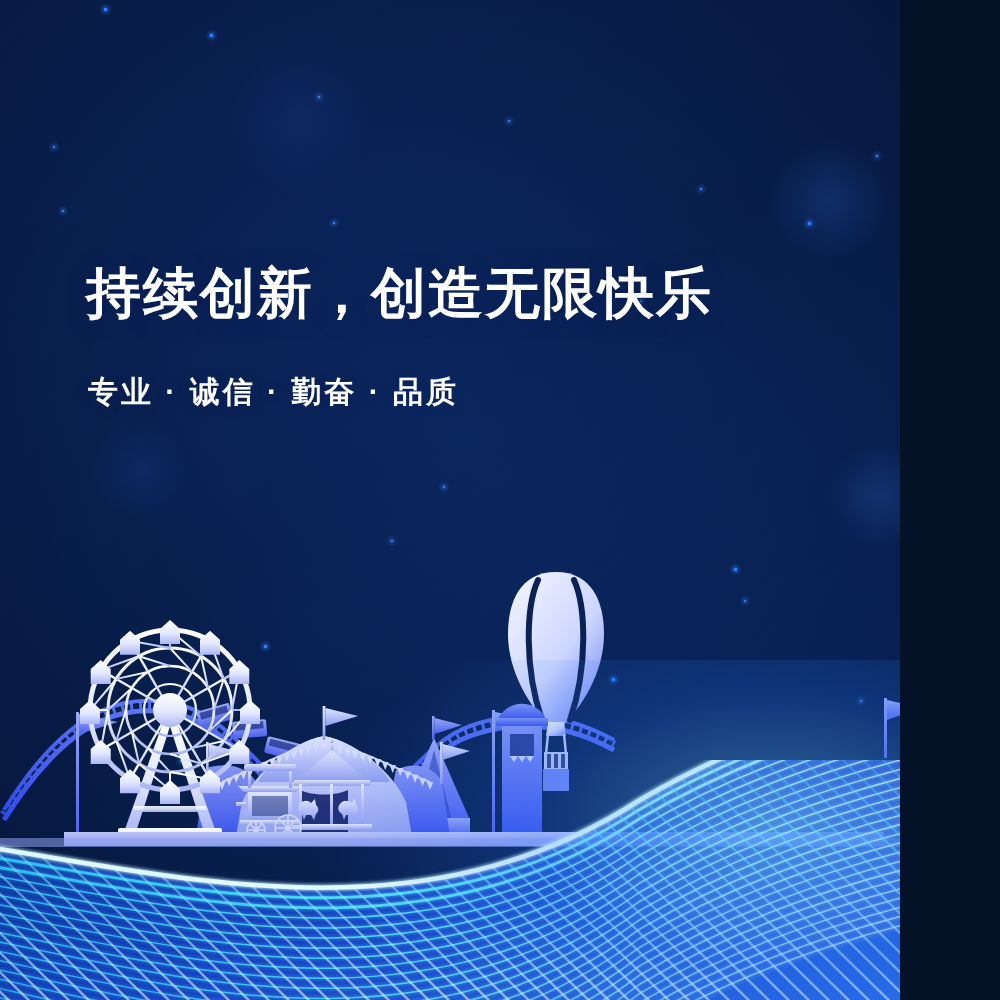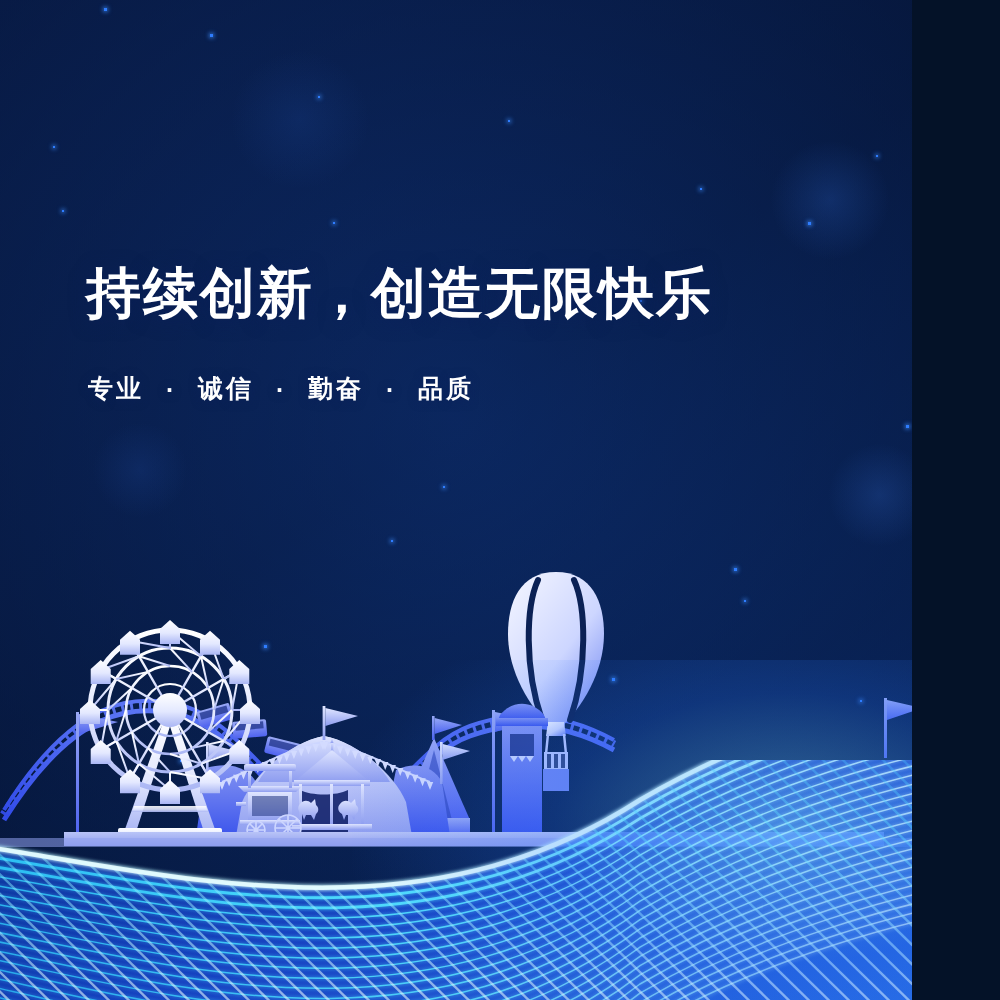--- a/index.html
+++ b/index.html
@@ -3,21 +3,20 @@
 <meta charset="utf-8">
 <title>Amusement Park Banner</title>
 <style>
   html,body{margin:0;padding:0;background:#041228;}
   body{font-family:"Liberation Sans","DejaVu Sans",sans-serif;}
   #stage{
     position:relative;
     width:900px;height:1000px;
     overflow:hidden;
     background:#a16207;
-    padding-left:12px;
   }
   
   .sky{
     position:absolute;inset:0;
     background:
       radial-gradient(ellipse 70% 55% at 18% 8%,  #0b2a63 0%, rgba(11,42,99,0) 70%),
       radial-gradient(ellipse 60% 50% at 95% 95%, #0f3ba8 0%, rgba(15,59,168,0) 62%),
       radial-gradient(ellipse 80% 60% at 60% 100%, #0a2d7a 0%, rgba(10,45,122,0) 70%),
       linear-gradient(160deg,#082category 0%,#07204f 0%, #061a44 55%, #072464 100%);
     background-color:#07204f;
@@ -37,24 +36,23 @@
   
   .headline{
     position:absolute;left:86px;top:264px;
     font-size:55px;line-height:1.08;font-weight:700;
     color:#ffffff;letter-spacing:2px;
     text-shadow:0 2px 18px rgba(10,30,90,.7);
     white-space:nowrap;
   }
   .subline{
     position:absolute;left:88px;top:372px;
-    font-size:25px;font-weight:700;color:#ffffff;
+    font-size:30px;font-weight:700;color:#ffffff;
     letter-spacing:3px;white-space:nowrap;
     text-shadow:0 1px 10px rgba(10,30,90,.6);
-    font-family:Liberation Mono, monospace;
   }
 
   
   .scene{position:absolute;left:0;top:520px;width:1000px;height:340px;}
   .scene svg{display:block;}
 
   
   .wave{position:absolute;left:0;top:760px;width:1000px;height:240px;}
   .wave svg{display:block;}
   .wave-glow{

